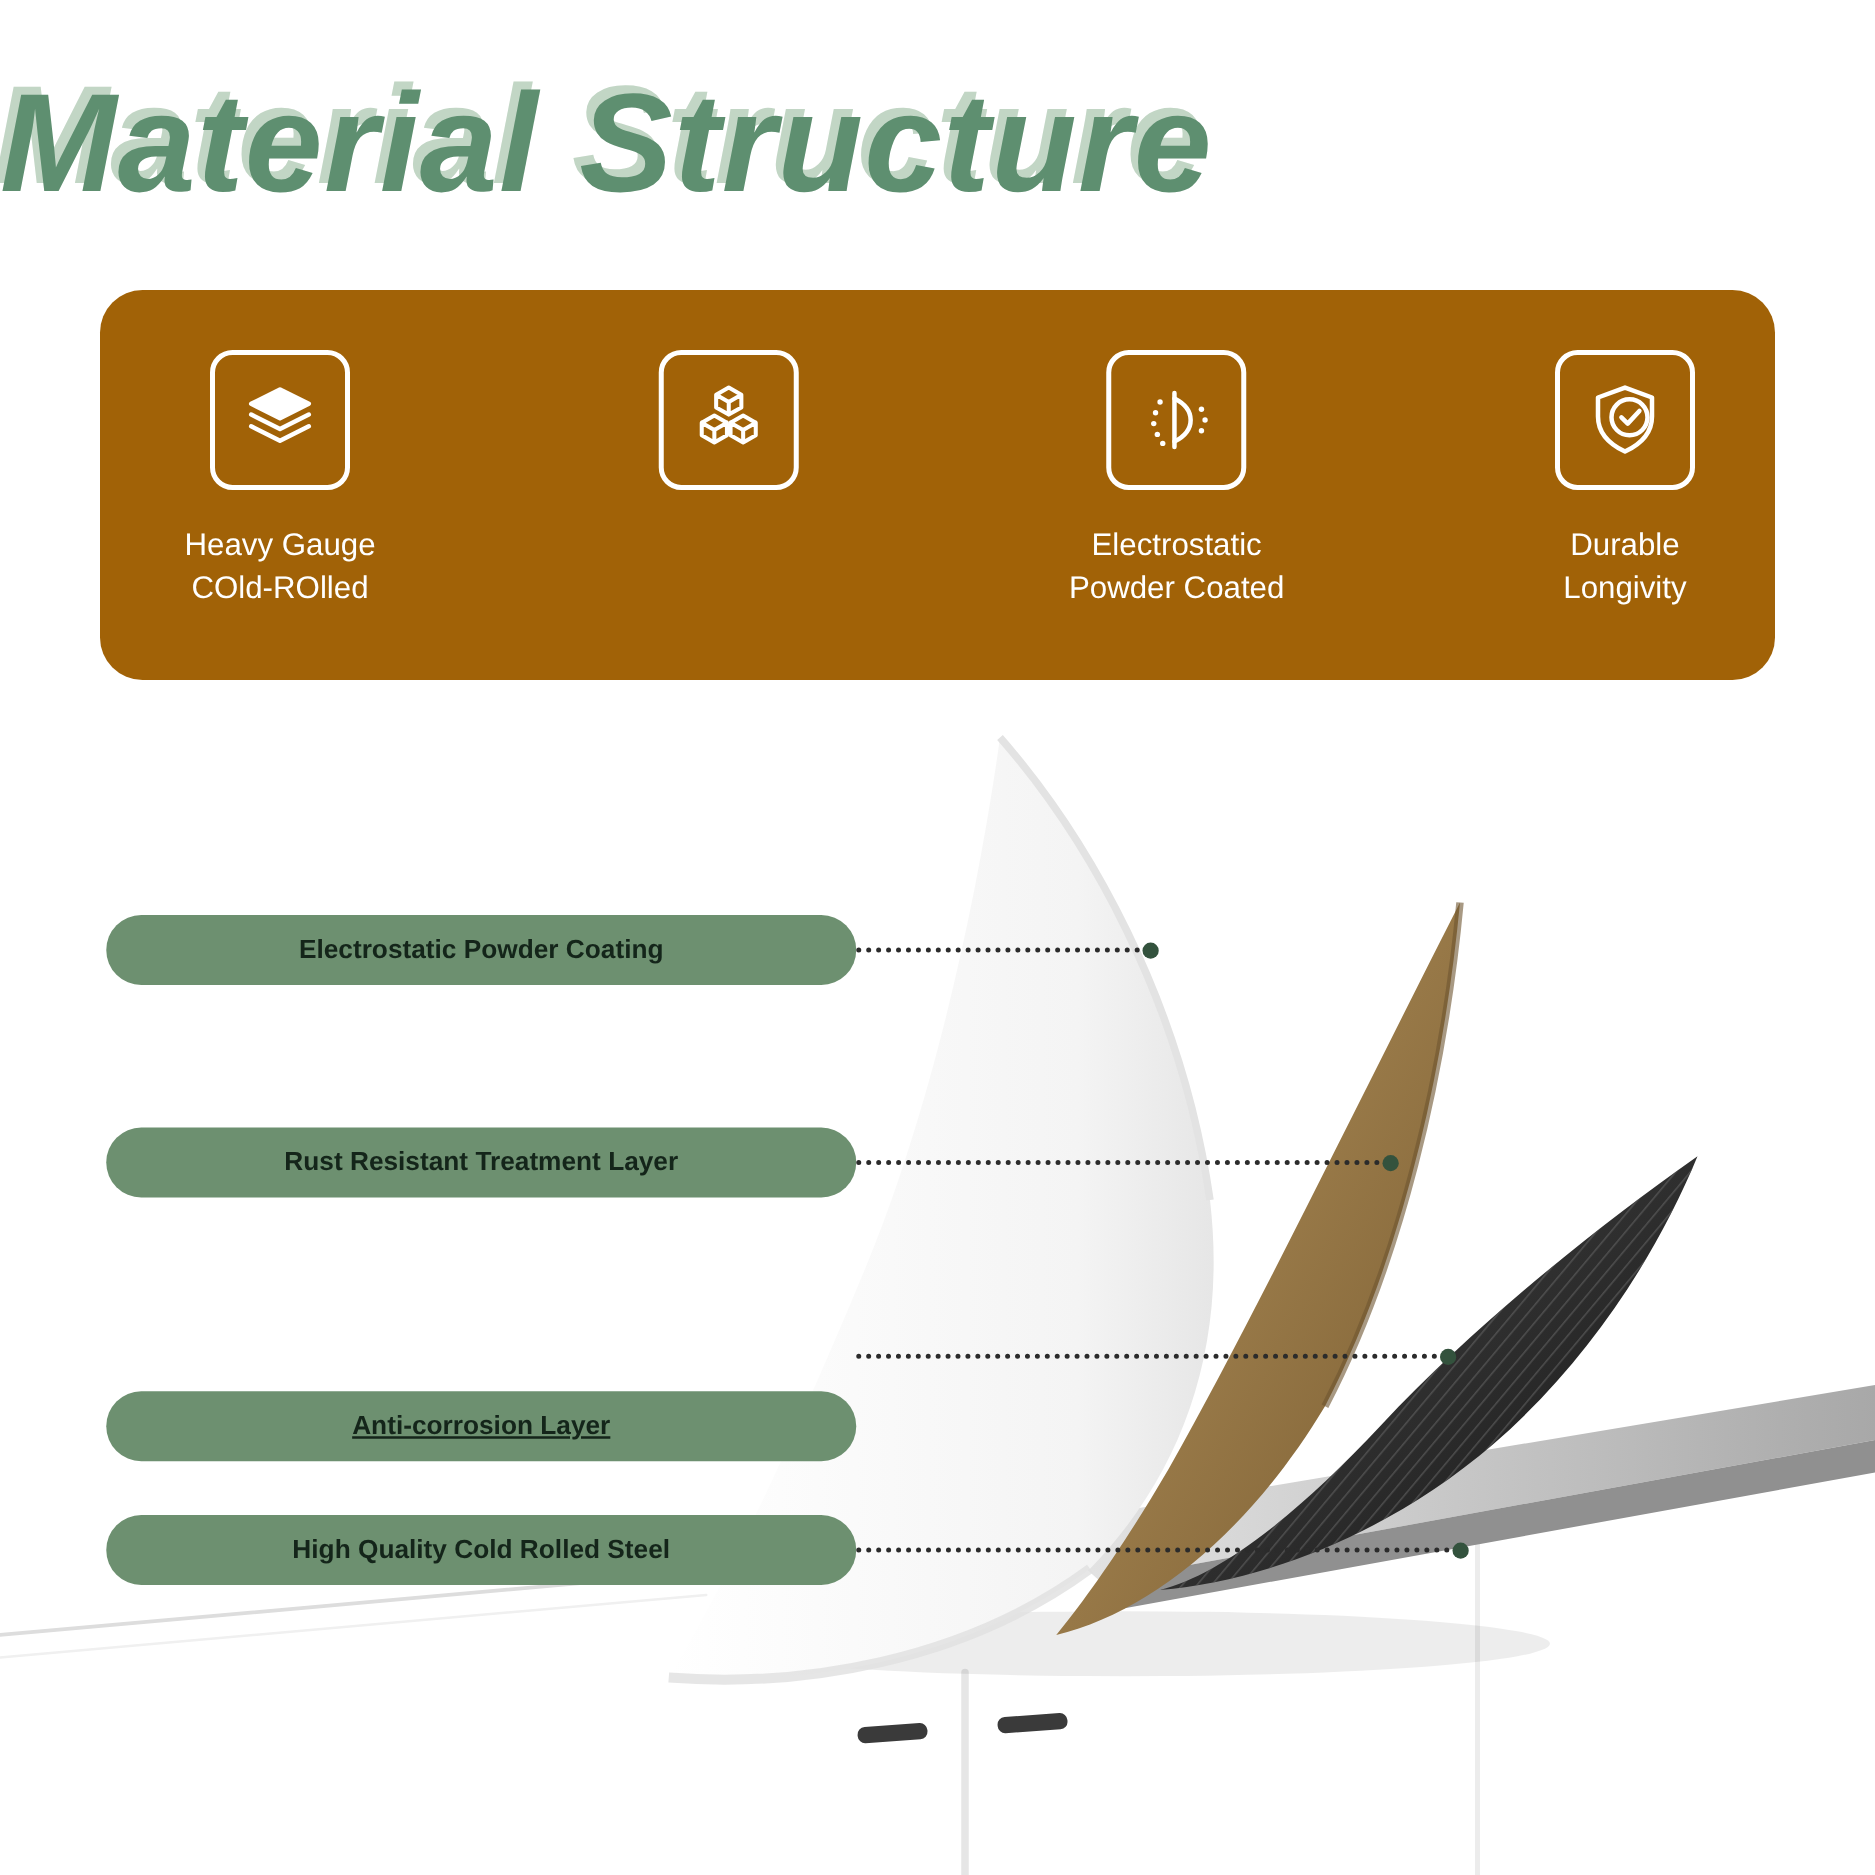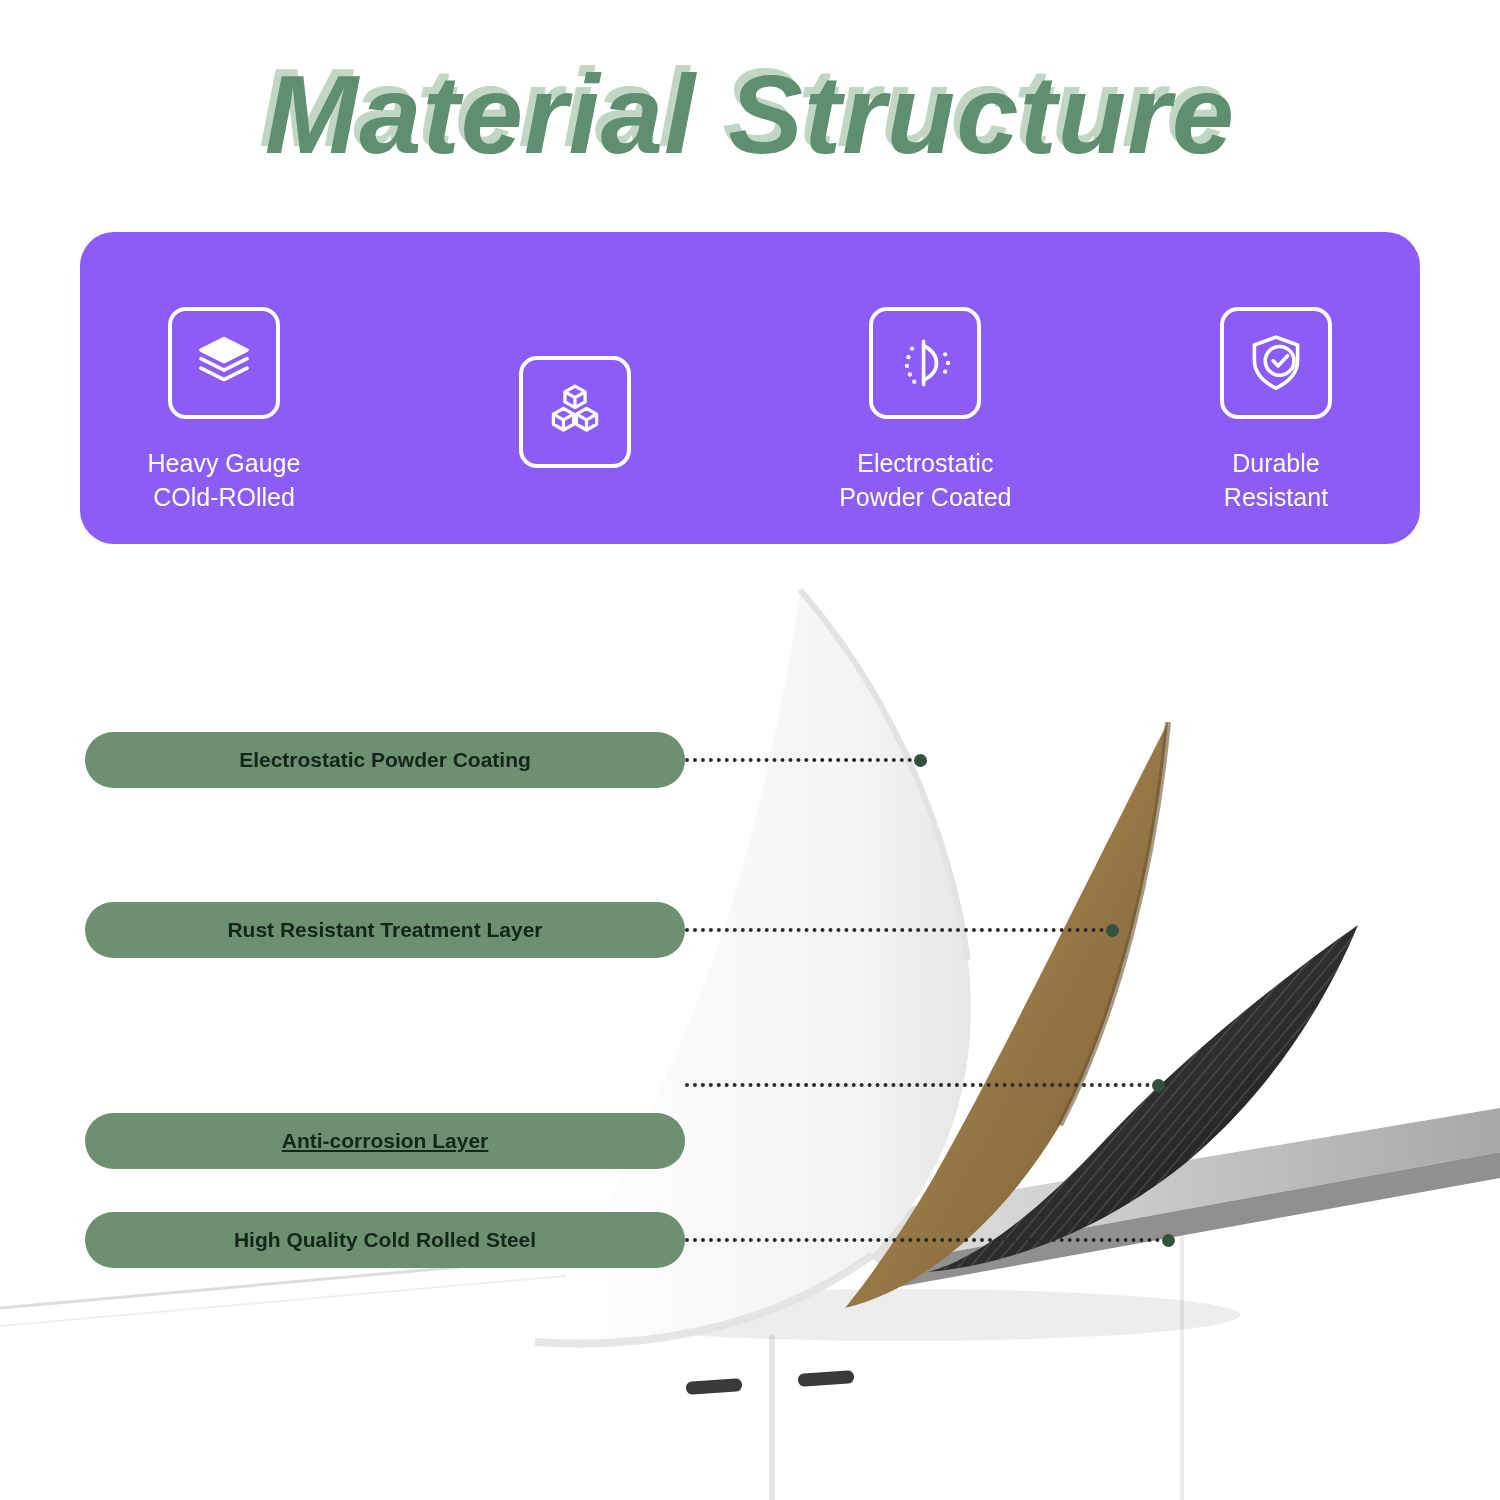--- a/index.html
+++ b/index.html
@@ -1,30 +1,30 @@
 <!DOCTYPE html>
 <html><head>
 <meta charset="utf-8">
 <style>
   * { margin:0; padding:0; box-sizing:border-box; }
   body { background:#ffffff; font-family:"Liberation Sans", sans-serif; }
   .canvas { position:relative; width:1500px; height:1500px; background:#ffffff; overflow:hidden; }
 
   .title {
     position:absolute; top:48px; left:0; width:100%;
-    text-align:center; font-size:112px; font-weight:bold; font-style:italic;
+    font-size:112px; font-weight:bold; font-style:italic;
     color:#5e8f70; letter-spacing:1px; line-height:1.2;
     text-shadow:-6px -7px 0 #c2d6c5;
   }
 
   .panel {
     position:absolute; left:80px; top:232px; width:1340px; height:312px;
-    background:#8b5cf6; border-radius:34px;
-    display:flex; justify-content:space-between; align-items:center;
-    padding:48px 44px 0 44px;
+    background:#a16207; border-radius:34px;
+    display:flex; justify-content:space-between; align-items:flex-start;
+    padding:48px 20px 0 44px;
   }
   .feature { width:200px; display:flex; flex-direction:column; align-items:center; }
   .icon-box {
     width:112px; height:112px; border:4px solid #ffffff; border-radius:18px;
     display:flex; align-items:center; justify-content:center; flex:0 0 auto;
   }
   .icon-box svg { width:72px; height:72px; }
   .feature-label {
     margin-top:24px; height:74px; width:210px;
     display:flex; flex-direction:column; justify-content:center; align-items:center;
@@ -130,21 +130,21 @@
         <svg viewBox="0 0 100 100">
           <g stroke="#ffffff" stroke-width="5" fill="none" stroke-linecap="round" stroke-linejoin="round">
             <path d="M50 14 L80 25 L80 46 C 80 64, 67 77, 50 85 C 33 77, 20 64, 20 46 L20 25 Z"></path>
             <circle cx="55" cy="47" r="20"></circle>
             <path d="M46 47 L53 54 L66 40"></path>
           </g>
         </svg>
       </div>
       <div class="feature-label">
         <span>Durable</span>
-        <span>Resistant</span>
+        <span>Longivity</span>
       </div>
     </div>
 
   </div>
 
   <svg class="illustration" viewBox="0 0 1500 940">
     <defs>
       <linearGradient id="whiteGrad" x1="0" y1="0" x2="1" y2="0">
         <stop offset="0" stop-color="#ffffff"></stop>
         <stop offset="0.75" stop-color="#f4f4f4"></stop>

